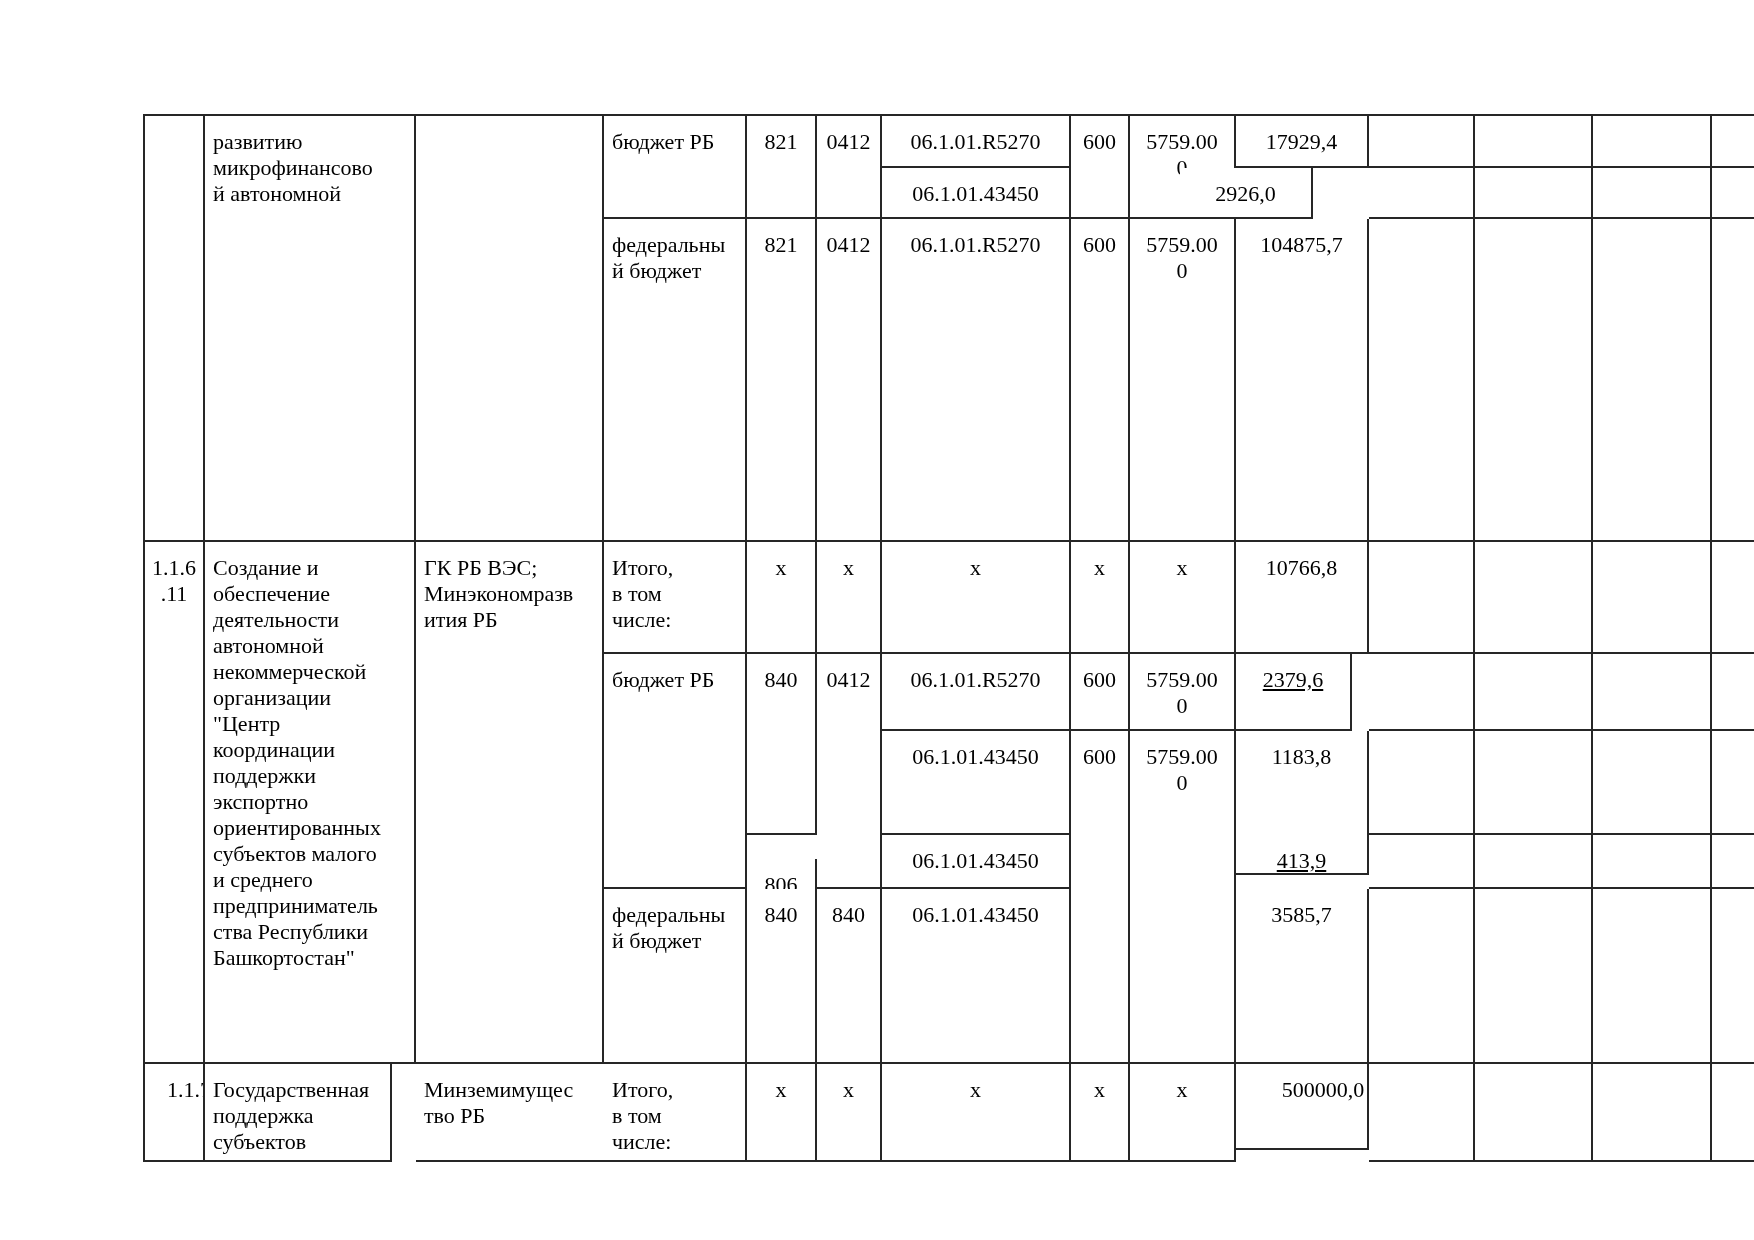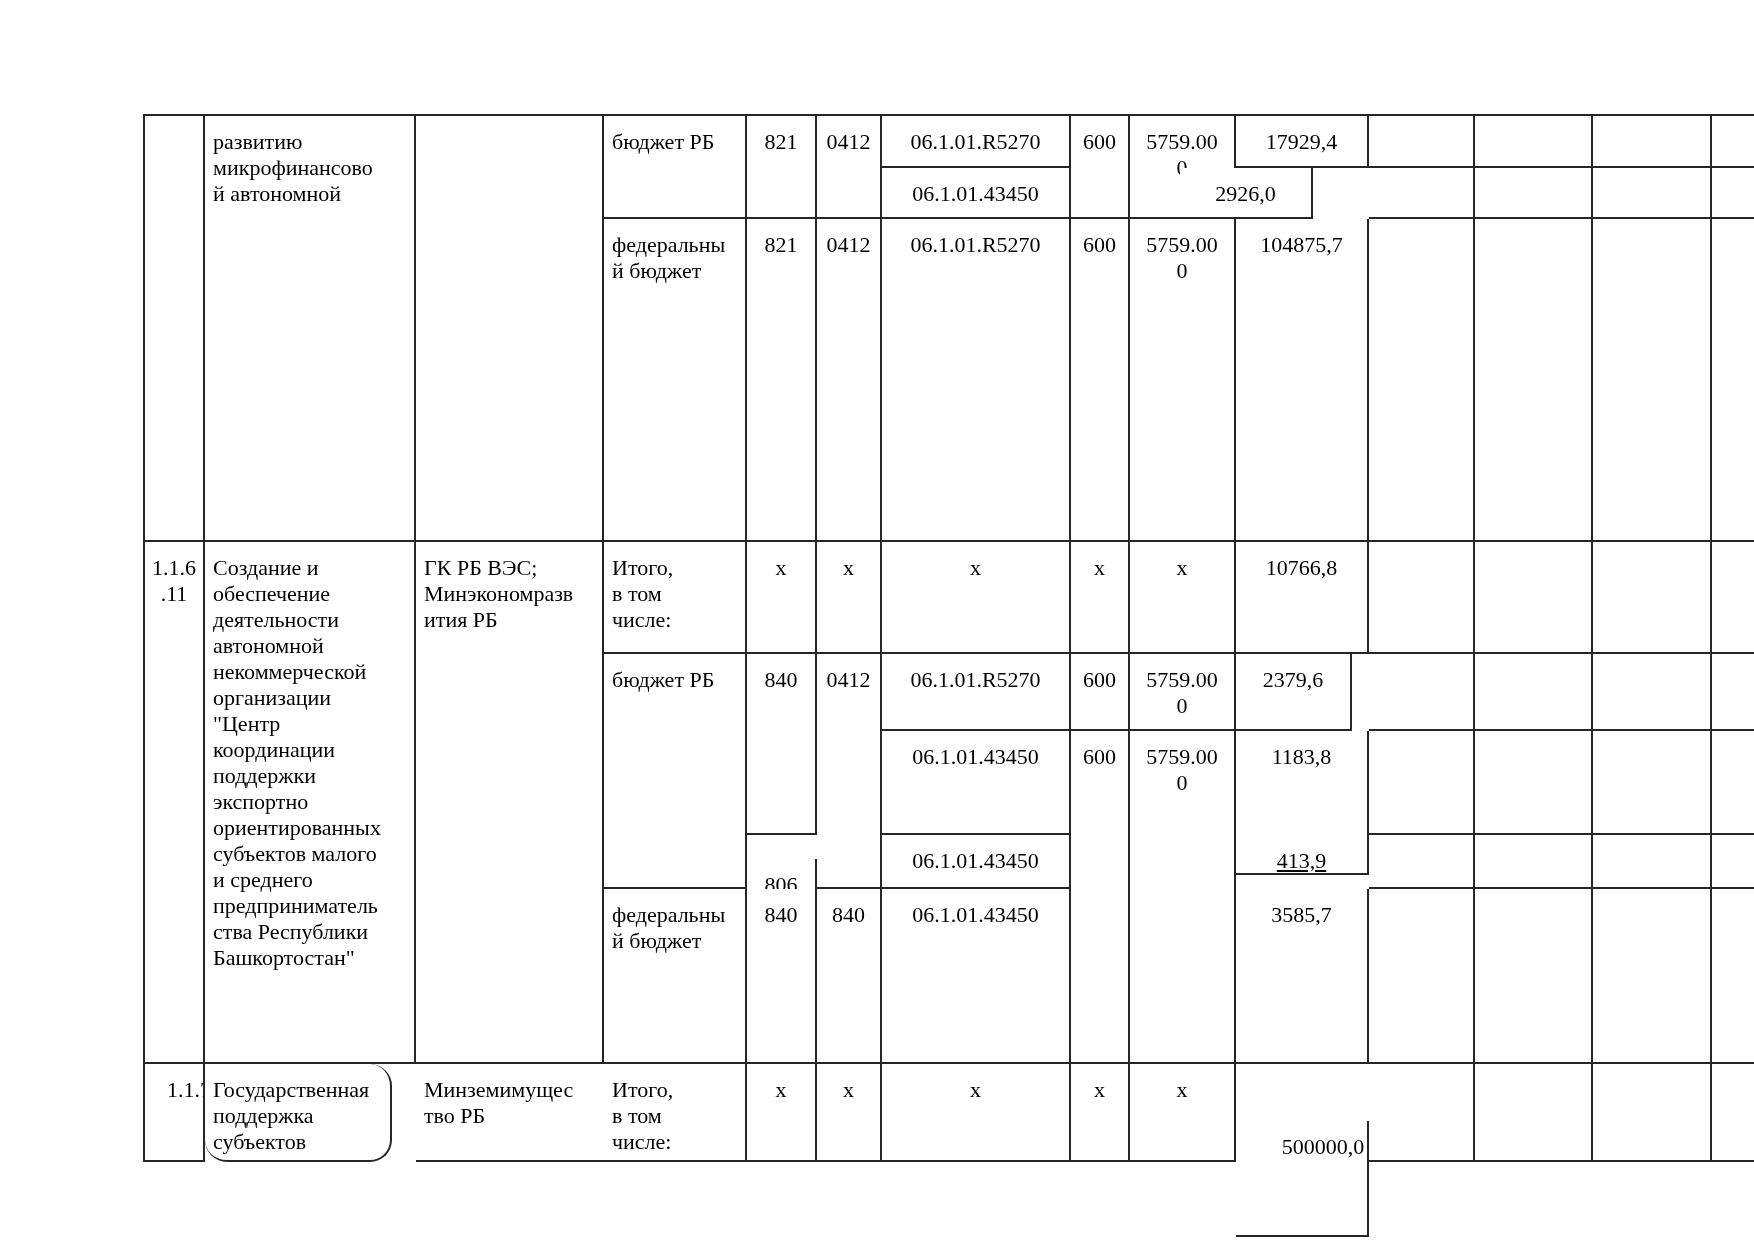--- a/index.html
+++ b/index.html
@@ -124,21 +124,21 @@
       <div class="cell center" style="left: 817px; top: 654px; width: 65px; height: 235px; border-color: rgb(38, 38, 38);">0412</div>
       <div class="cell center" style="left: 882px; top: 654px; width: 189px; height: 77px; border-color: rgb(38, 38, 38);">06.1.01.R5270</div>
       <div class="cell center" style="left: 882px; top: 731px; width: 189px; height: 104px; border-color: rgb(38, 38, 38);">06.1.01.43450</div>
       <div class="cell center" style="left: 882px; top: 835px; width: 189px; height: 54px; border-color: rgb(38, 38, 38);">06.1.01.43450</div>
       <div class="cell center" style="left: 1071px; top: 654px; width: 59px; height: 77px; border-color: rgb(38, 38, 38);">600</div>
       <div class="cell center" style="left: 1130px; top: 654px; width: 106px; height: 77px; border-color: rgb(38, 38, 38);">5759.00
 0</div>
       <div class="cell center" style="left: 1071px; top: 731px; width: 59px; height: 333px; border-color: rgb(38, 38, 38);">600</div>
       <div class="cell center" style="left: 1130px; top: 731px; width: 106px; height: 333px; border-color: rgb(38, 38, 38);">5759.00
 0</div>
-      <div class="cell center" style="left: 1236px; top: 654px; width: 116px; height: 77px; border-color: rgb(38, 38, 38);">2379,6</div>
+      <div class="cell center" style="left: 1236px; top: 654px; width: 116px; height: 77px; border-color: rgb(38, 38, 38); text-decoration: underline;">2379,6</div>
       <div class="cell center" style="left: 1236px; top: 731px; width: 133px; height: 132px; border-color: rgb(38, 38, 38);">1183,8</div>
       <div class="cell center" style="left: 1236px; top: 835px; width: 133px; height: 40px; border-color: rgb(38, 38, 38); text-decoration: underline;">413,9</div>
       <div class="cell left" style="left: 604px; top: 889px; width: 143px; height: 175px; border-color: rgb(38, 38, 38);">федеральны
 й бюджет</div>
       <div class="cell center" style="left: 747px; top: 889px; width: 70px; height: 175px; border-color: rgb(38, 38, 38);">840</div>
       <div class="cell center" style="left: 817px; top: 889px; width: 65px; height: 175px; border-color: rgb(38, 38, 38);">840</div>
       <div class="cell center" style="left: 882px; top: 889px; width: 189px; height: 175px; border-color: rgb(38, 38, 38);">06.1.01.43450</div>
       <div class="cell center" style="left: 1236px; top: 889px; width: 133px; height: 175px; border-color: rgb(38, 38, 38);">3585,7</div>
       <div class="cell center" style="left: 1369px; top: 654px; width: 106px; height: 77px; border-color: rgb(38, 38, 38);"></div>
       <div class="cell center" style="left: 1475px; top: 654px; width: 118px; height: 77px; border-color: rgb(38, 38, 38);"></div>
@@ -150,34 +150,34 @@
       <div class="cell center" style="left: 1712px; top: 731px; width: 48px; height: 104px; border-color: rgb(38, 38, 38);"></div>
       <div class="cell center" style="left: 1369px; top: 835px; width: 106px; height: 54px; border-color: rgb(38, 38, 38);"></div>
       <div class="cell center" style="left: 1475px; top: 835px; width: 118px; height: 54px; border-color: rgb(38, 38, 38);"></div>
       <div class="cell center" style="left: 1593px; top: 835px; width: 119px; height: 54px; border-color: rgb(38, 38, 38);"></div>
       <div class="cell center" style="left: 1712px; top: 835px; width: 48px; height: 54px; border-color: rgb(38, 38, 38);"></div>
       <div class="cell center" style="left: 1369px; top: 889px; width: 106px; height: 175px; border-color: rgb(38, 38, 38);"></div>
       <div class="cell center" style="left: 1475px; top: 889px; width: 118px; height: 175px; border-color: rgb(38, 38, 38);"></div>
       <div class="cell center" style="left: 1593px; top: 889px; width: 119px; height: 175px; border-color: rgb(38, 38, 38);"></div>
       <div class="cell center" style="left: 1712px; top: 889px; width: 48px; height: 175px; border-color: rgb(38, 38, 38);"></div>
       <div class="cell center" style="left: 145px; top: 1064px; width: 60px; height: 98px; border-color: rgb(38, 38, 38); padding-left: 22px;">1.1.7</div>
-      <div class="cell left" style="left: 205px; top: 1064px; width: 187px; height: 98px; border-color: rgb(38, 38, 38); border-radius: 22px;">Государственная
+      <div class="cell left" style="left: 205px; top: 1064px; width: 187px; height: 98px; border-color: rgb(38, 38, 38);">Государственная
 поддержка
 субъектов</div>
       <div class="cell left" style="left: 416px; top: 1064px; width: 216px; height: 98px; border-color: rgb(38, 38, 38);">Минземимущес
 тво РБ</div>
       <div class="cell left" style="left: 604px; top: 1064px; width: 143px; height: 98px; border-color: rgb(38, 38, 38);">Итого,
 в том
 числе:</div>
       <div class="cell center" style="left: 747px; top: 1064px; width: 70px; height: 98px; border-color: rgb(38, 38, 38);">х</div>
       <div class="cell center" style="left: 817px; top: 1064px; width: 65px; height: 98px; border-color: rgb(38, 38, 38);">х</div>
       <div class="cell center" style="left: 882px; top: 1064px; width: 189px; height: 98px; border-color: rgb(38, 38, 38);">х</div>
       <div class="cell center" style="left: 1071px; top: 1064px; width: 59px; height: 98px; border-color: rgb(38, 38, 38);">х</div>
       <div class="cell center" style="left: 1130px; top: 1064px; width: 106px; height: 98px; border-color: rgb(38, 38, 38);">х</div>
-      <div class="cell center" style="left: 1236px; top: 1121px; width: 133px; height: 116px; border-color: rgb(38, 38, 38); padding-left: 45px;">500000,0</div>
+      <div class="cell center" style="left: 1236px; top: 1064px; width: 133px; height: 86px; border-color: rgb(38, 38, 38); padding-left: 45px;">500000,0</div>
       <div class="cell center" style="left: 1369px; top: 1064px; width: 106px; height: 98px; border-color: rgb(38, 38, 38);"></div>
       <div class="cell center" style="left: 1475px; top: 1064px; width: 118px; height: 98px; border-color: rgb(38, 38, 38);"></div>
       <div class="cell center" style="left: 1593px; top: 1064px; width: 119px; height: 98px; border-color: rgb(38, 38, 38);"></div>
       <div class="cell center" style="left: 1712px; top: 1064px; width: 48px; height: 98px; border-color: rgb(38, 38, 38);"></div>
     </div>
   <div class="gridline" id="table-top-border" style="left: 143px; top: 114px; width: 1611px; height: 2px; background: rgb(38, 38, 38);"></div>
   <div class="gridline" id="table-left-border" style="left: 143px; top: 114px; width: 2px; height: 1048px; background: rgb(38, 38, 38);"></div>
 </div>
 
 </body></html>

